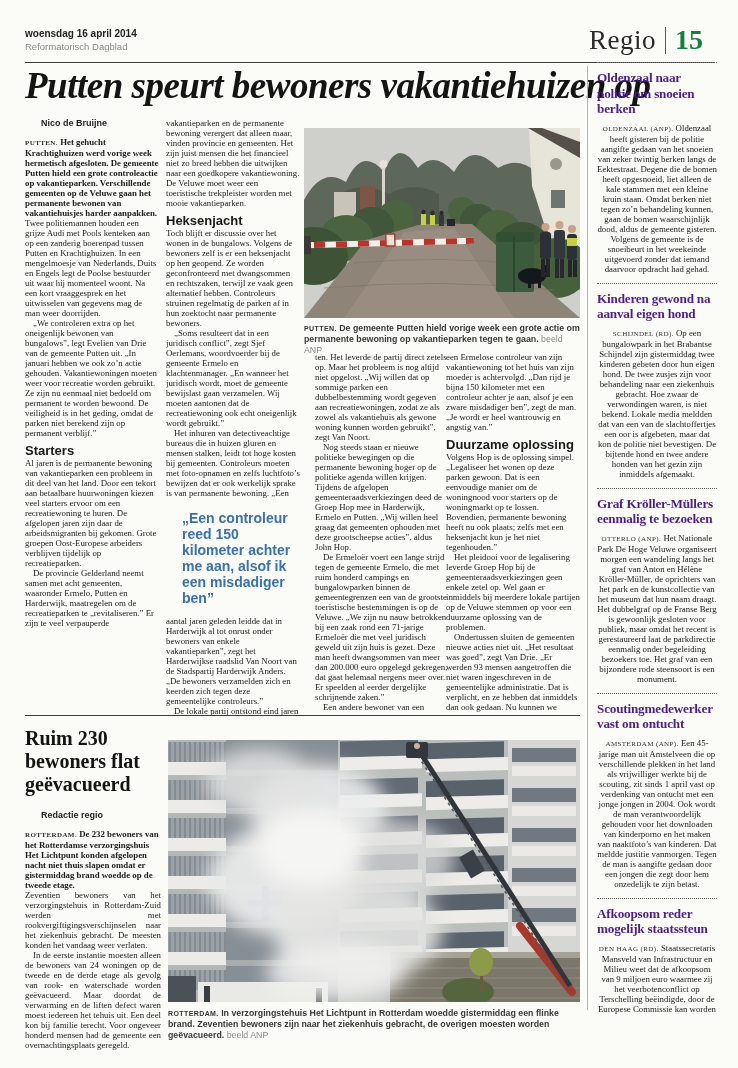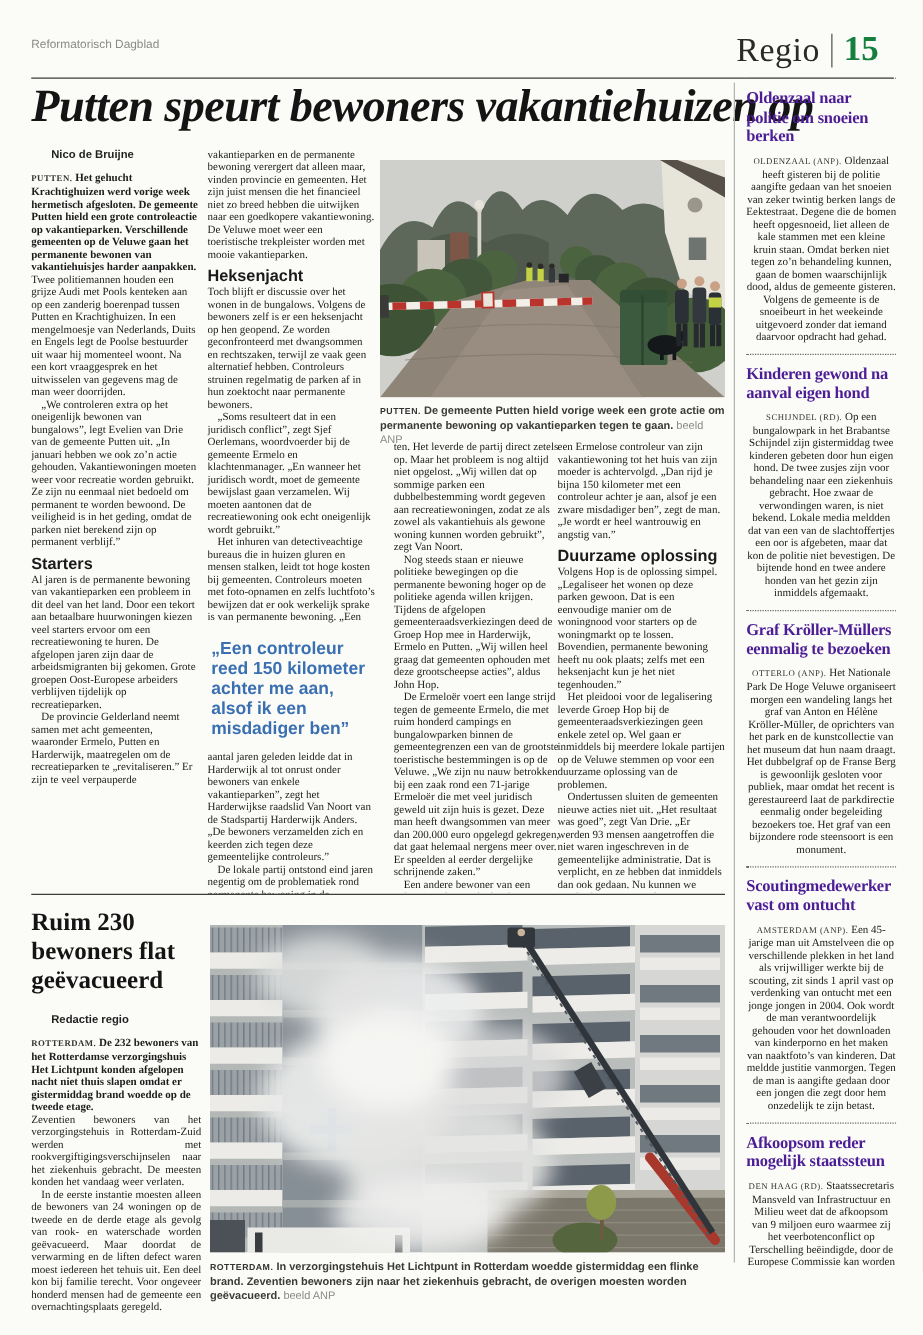--- a/index.html
+++ b/index.html
@@ -25,21 +25,21 @@
   #col3{left:315px;top:352px;height:362px;} #col4{left:446px;top:352px;height:362px;}
   .col p,.botbody p{margin:0;}
   .ptext p + p{text-indent:8px;}
   .byline{font-family:"Liberation Sans",sans-serif;font-weight:bold;font-size:9px;
           color:#1f1f1f;margin-bottom:9px;padding-left:16px;}
   .dateline{font-size:7px;text-transform:uppercase;letter-spacing:.4px;color:#333;}
   .lead{font-weight:bold;margin:0 0 8px 0;}
   .subhead{font-family:"Liberation Sans",sans-serif;font-weight:bold;font-size:13px;
            margin:8px 0 2px 0;color:#1a1a1a;}
   .pullquote{font-family:"Liberation Sans",sans-serif;font-weight:bold;
-             font-size:14px;line-height:16px;color:#3a70b2;margin:12px 0 10px 3px;}
+             font-size:14px;line-height:16px;color:#3a70b2;margin:12px 0 10px 16px;}
   
   .photo1{position:absolute;left:304px;top:128px;width:276px;height:190px;overflow:hidden;}
   .photo2{position:absolute;left:168px;top:740px;width:412px;height:262px;overflow:hidden;}
   .photo1 svg,.photo2 svg{display:block;width:100%;height:100%;}
   .caption{position:absolute;font-family:"Liberation Sans",sans-serif;font-weight:bold;
            font-size:8.8px;line-height:11px;color:#3a3a38;margin:0;}
   #caption1{left:304px;top:323px;width:278px;}
   #caption2{left:168px;top:1008px;width:414px;}
   .credit{font-weight:normal;color:#8a8a86;}
   
@@ -57,20 +57,21 @@
               letter-spacing:-.2px;color:#4c1d95;}
   .brief-body{margin:0;font-size:8.8px;line-height:10px;text-align:center;}
 </style>
 </head>
 <body>
 
 <div class="page">
 
   <header class="masthead">
     <div>
+      <div class="date">woensdag 16 april 2014</div>
       <div class="paper">Reformatorisch Dagblad</div>
     </div>
     <div class="section-block">
       <span class="section">Regio</span>
       <span class="sec-divider"></span>
       <span class="pageno">15</span>
     </div>
   </header>
   <div class="rule-top"></div>
 

